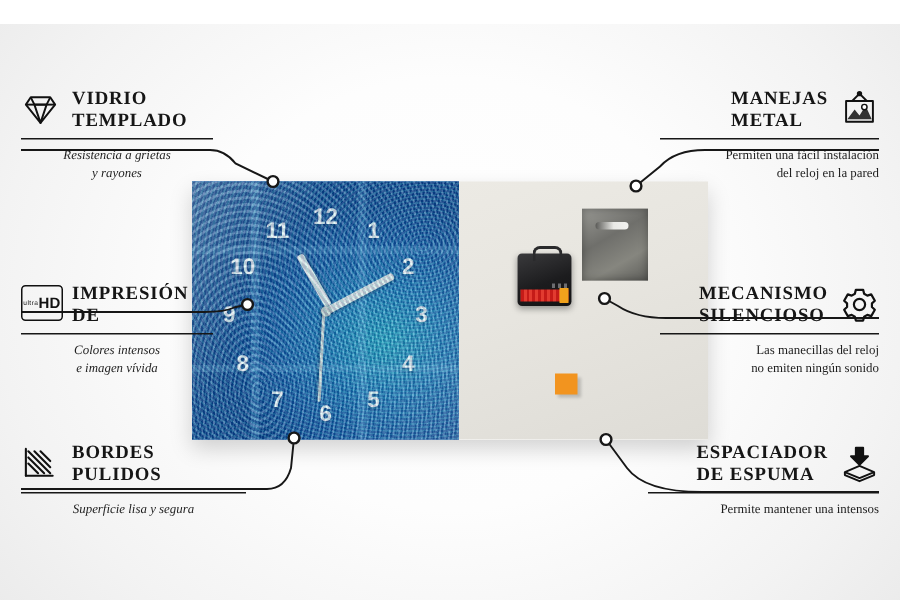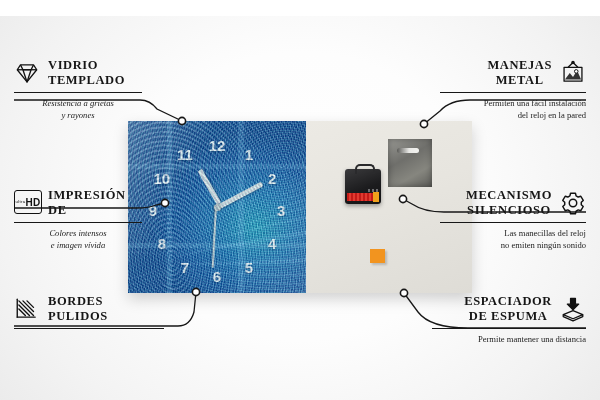--- a/index.html
+++ b/index.html
@@ -107,21 +107,21 @@
   }
   .rule{height:1px;background:#171717;margin-top:3px;}
   .f-desc{
     font-family:"Liberation Serif", serif;font-size:8.6px;color:#1d1d1d;
     line-height:1.4;margin-top:4px;
   }
   .left .f-head{justify-content:flex-start;}
   .left .f-title{text-align:left;}
   .left .f-desc{text-align:center;font-style:italic;}
   .right .f-head{justify-content:flex-end;flex-direction:row;}
-  .right .f-title{text-align:center;}
+  .right .f-title{text-align:left;}
   .right .f-desc{text-align:right;}
 
   .ico{width:26px;height:26px;flex:0 0 26px;display:block;}
   .ico svg{width:100%;height:100%;display:block;}
 
   .hd-badge{
     width:26px;height:22px;border:1.6px solid #111;border-radius:3px;
     display:flex;flex-direction:row;align-items:center;justify-content:center;
     font-family:"Liberation Sans", sans-serif;color:#111;line-height:1;
   }
@@ -251,20 +251,23 @@
               <path d="M6,16 L14,24"></path>
             </g>
           </svg>
       </span>
       <span class="f-title">
         <span>BORDES</span><br>
         <span>PULIDOS</span>
       </span>
     </div>
     <div class="rule"></div>
+    <div class="f-desc">
+      <span>Superficie lisa y segura</span>
+    </div>
   </div>
 
   <div class="feature right" style="left:440px;top:42px;width:146px;">
     <div class="f-head">
       <span class="f-title">
         <span>MANEJAS</span><br>
         <span>METAL</span>
       </span>
       <span class="ico">
         <svg viewBox="0 0 32 32">
@@ -318,17 +321,17 @@
             <g fill="none" stroke="#111" stroke-width="1.6" stroke-linejoin="round">
           <path d="M13,3 h6 v7 h4 l-7,7 -7,-7 h4 Z" fill="#111" stroke="#111"></path>
           <path d="M16,18 L28,23 L16,28 L4,23 Z"></path>
               <path d="M4,23 v2.5 L16,30.5 L28,25.5 V23"></path>
             </g>
           </svg>
       </span>
     </div>
     <div class="rule"></div>
     <div class="f-desc">
-      <span>Permite mantener una distancia</span><br>
+      <span>Permite mantener una intensos</span><br>
     </div>
   </div>
 
 </div>
 
 </body></html>

